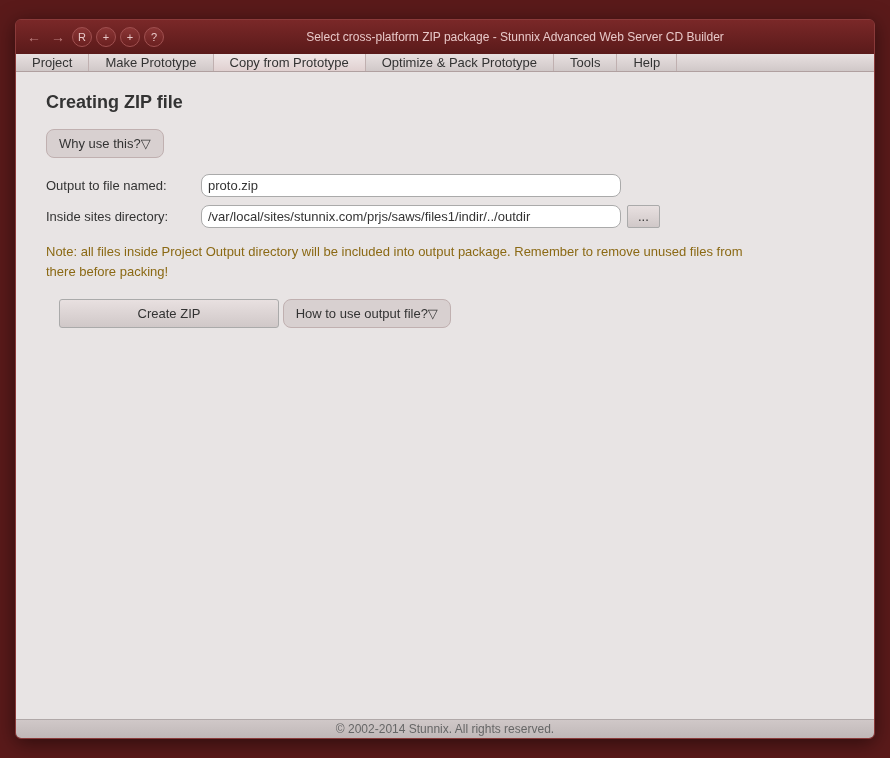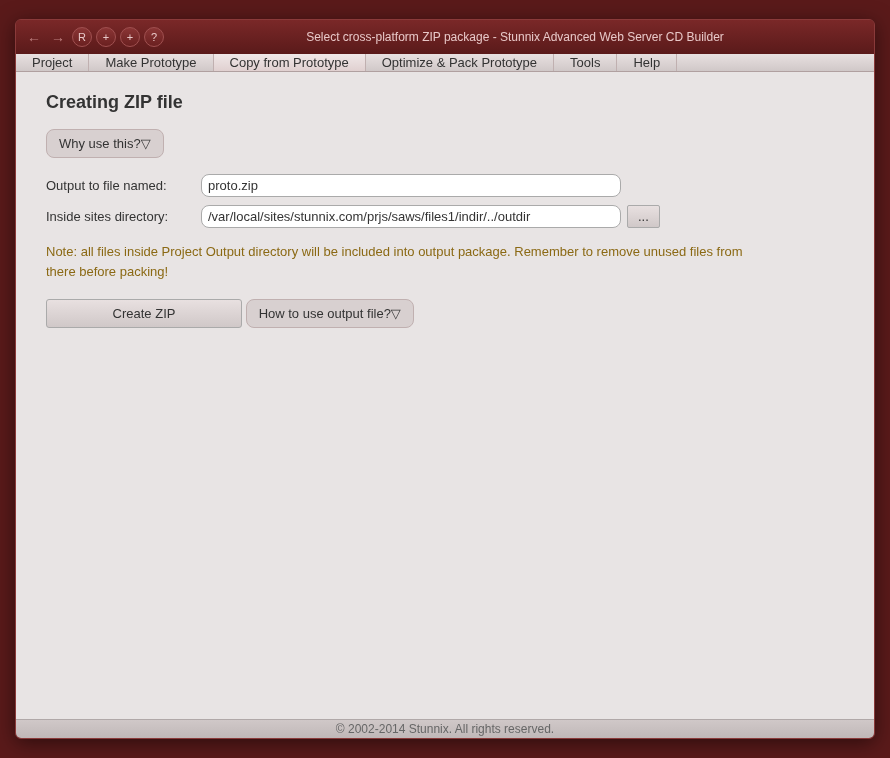--- a/index.html
+++ b/index.html
@@ -156,28 +156,29 @@
     .note-text {
       color: #8b6914;
       font-size: 13px;
       line-height: 1.5;
       margin: 14px 0 18px 0;
       max-width: 700px;
     }
 
     .create-zip-btn {
       padding: 6px 0;
-      width: 196px;
+      width: 220px;
       border: 1px solid #aaa;
       background: linear-gradient(to bottom, #e8e0e0, #d0c8c8);
       font-size: 13px;
       cursor: pointer;
       border-radius: 3px;
       color: #333;
       margin-bottom: 20px;
+      margin-left: 13px;
     }
 
     .statusbar {
       background: linear-gradient(to bottom, #d0c8c8, #c0b8b8);
       padding: 2px;
       text-align: center;
       font-size: 12px;
       color: #666;
       border-top: 1px solid #b0a8a8;
       flex-shrink: 0;

